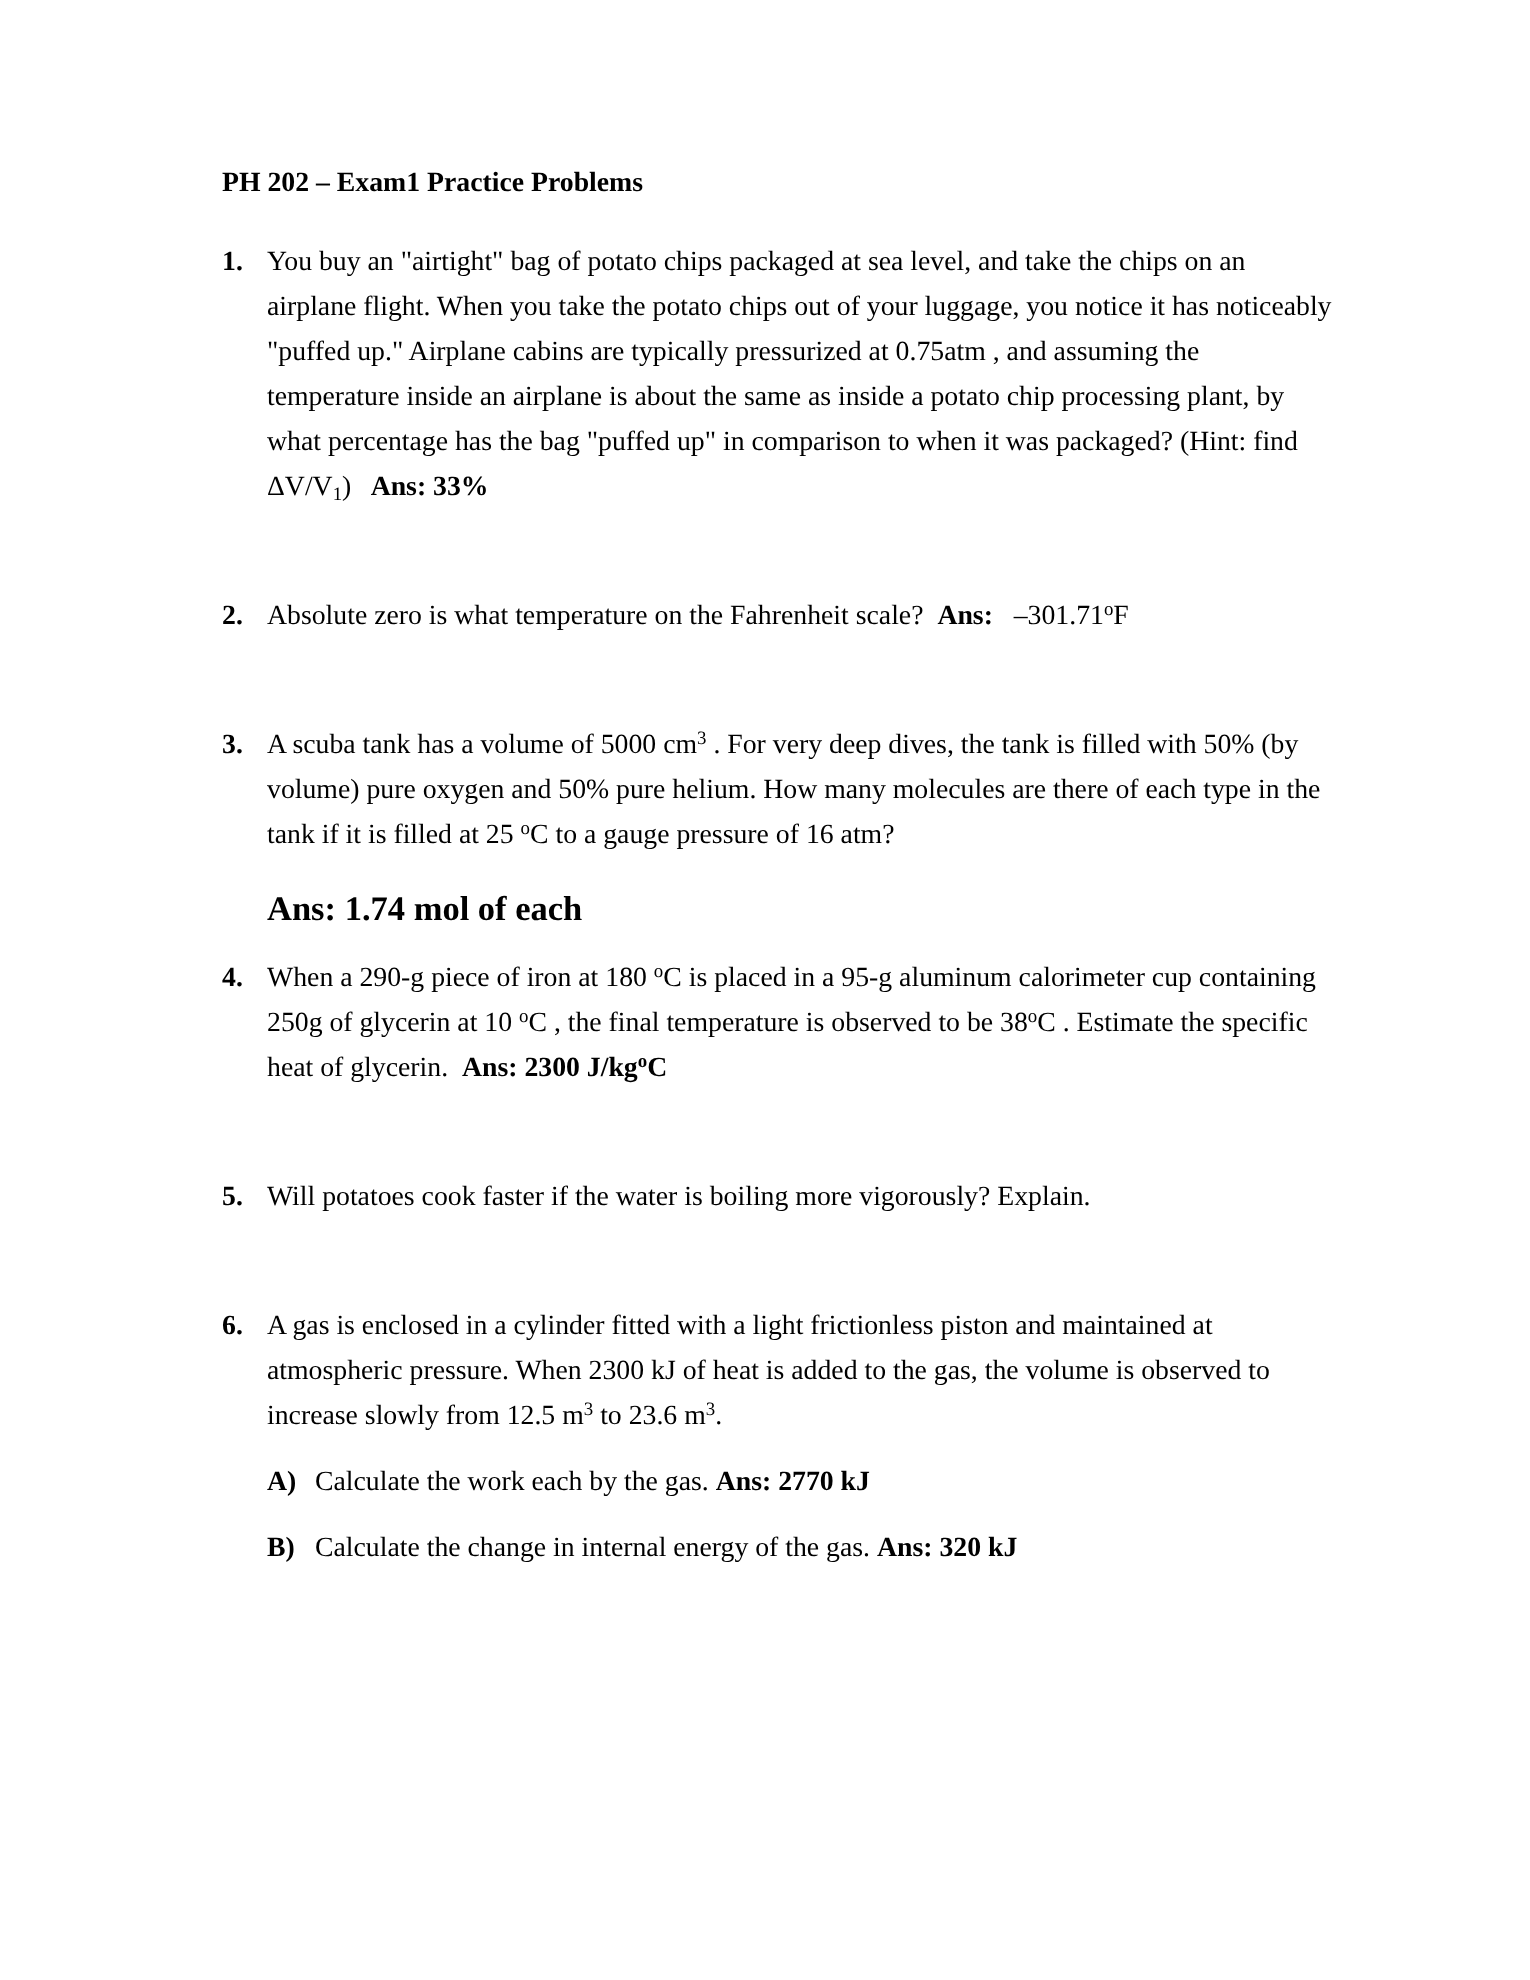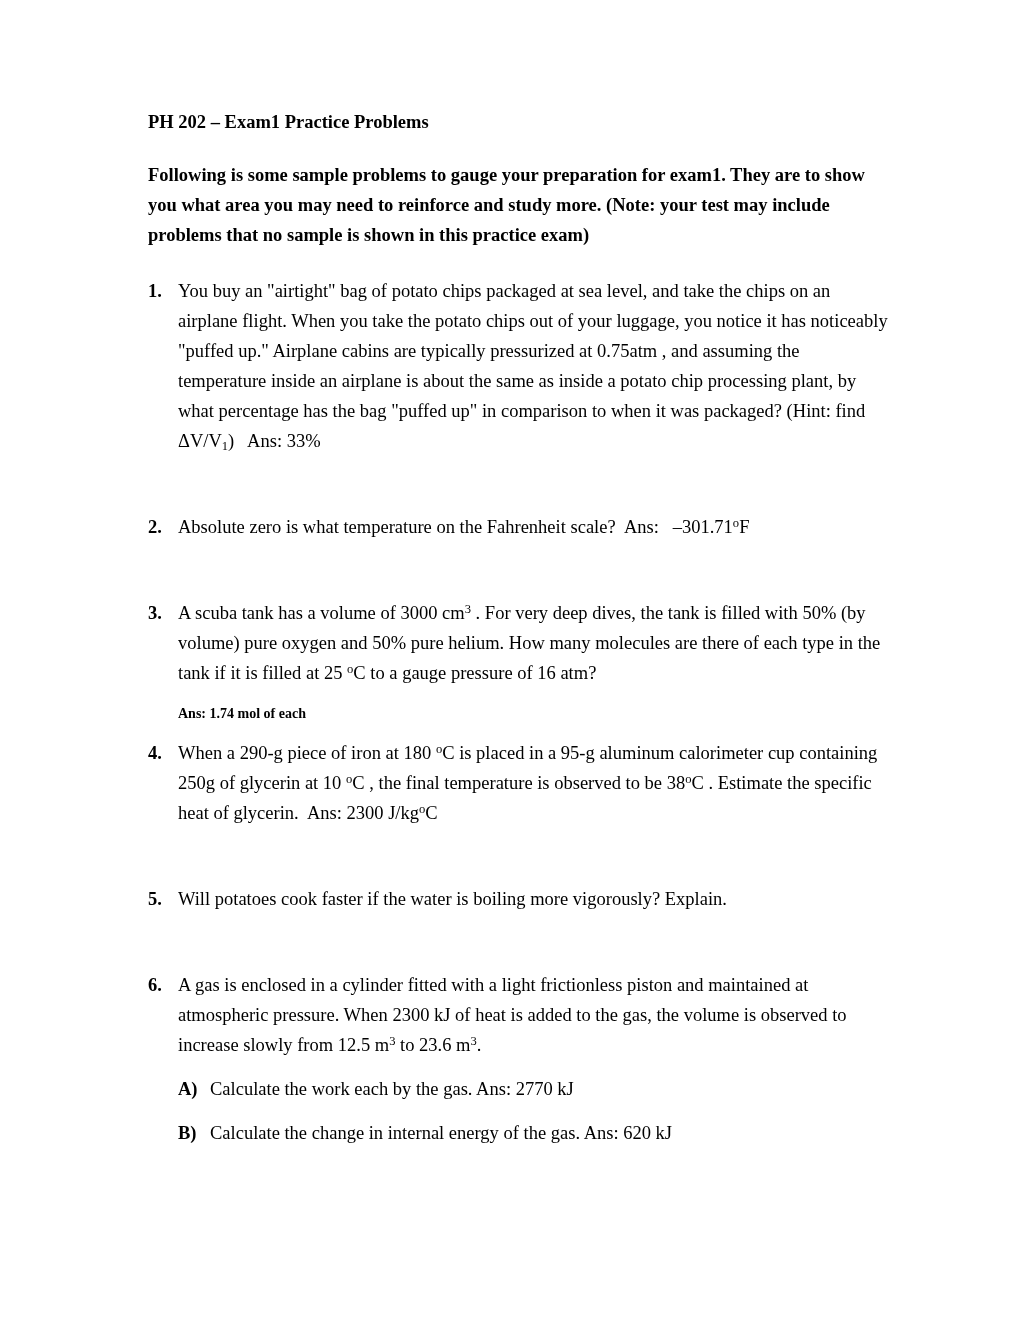--- a/index.html
+++ b/index.html
@@ -46,27 +46,27 @@
     text-align: left;
   }
   .body-col {
     flex: 1 1 auto;
     max-width: 712px;
   }
   .q-text {
     margin: 0;
   }
   .ans-inline {
-    font-weight: normal;
+    font-weight: bold;
   }
   .ans-block {
     font-weight: bold;
     margin: 0;
     padding-left: 30px;
-    font-size: 14px;
+    font-size: 23px;
     line-height: 1.62;
   }
   .sub {
     display: flex;
     align-items: flex-start;
     font-size: 18.5px;
     line-height: 1.62;
     padding-left: 30px;
   }
   .sub-label {
@@ -81,21 +81,20 @@
   sub { font-size: 0.68em; vertical-align: baseline; position: relative; bottom: -0.28em; }
   sup { font-size: 0.68em; vertical-align: baseline; position: relative; top: -0.48em; }
 </style>
 </head>
 <body>
 
 <div class="page">
 
   <h1 class="doc-title">PH 202 – Exam1 Practice Problems</h1>
 
-  <p class="intro">Following is some sample problems to gauge your preparation for exam1. They are to show you what area you may need to reinforce and study more. (Note: your test may include problems that no sample is shown in this practice exam)</p>
 
   <div class="problem">
     <div class="num">1.</div>
     <div class="body-col">
       <p class="q-text"><span>You buy an "airtight" bag of potato chips packaged at sea level, and take the chips on an airplane flight. When you take the potato chips out of your luggage, you notice it has noticeably "puffed up." Airplane cabins are typically pressurized at 0.75atm , and assuming the temperature inside an airplane is about the same as inside a potato chip processing plant, by what percentage has the bag "puffed up" in comparison to when it was packaged? (Hint: find </span><span>ΔV/V</span><sub>1</sub><span>)</span><span class="ans-inline">&nbsp;&nbsp; <span>Ans:  33%</span></span></p>
     </div>
   </div>
 
   <div class="gap-lg"></div>
 
@@ -104,21 +103,21 @@
     <div class="body-col">
       <p class="q-text"><span>Absolute zero is what temperature on the Fahrenheit scale?</span>&nbsp; <span class="ans-inline">Ans:</span>&nbsp;&nbsp; <span>–301.71</span><sup>o</sup><span>F</span></p>
     </div>
   </div>
 
   <div class="gap-lg"></div>
 
   <div class="problem">
     <div class="num">3.</div>
     <div class="body-col">
-      <p class="q-text"><span>A scuba tank has a volume of 3000 cm</span><sup>3</sup><span> . For very deep dives, the tank is filled with 50% (by volume) pure oxygen and 50% pure helium. How many molecules are there of each type in the tank if it is filled at 25 </span><sup>o</sup><span>C to a gauge pressure of 16 atm?</span></p>
+      <p class="q-text"><span>A scuba tank has a volume of 5000 cm</span><sup>3</sup><span> . For very deep dives, the tank is filled with 50% (by volume) pure oxygen and 50% pure helium. How many molecules are there of each type in the tank if it is filled at 25 </span><sup>o</sup><span>C to a gauge pressure of 16 atm?</span></p>
     </div>
   </div>
   <div class="gap-sm"></div>
   <p class="ans-block">Ans: 1.74 mol of each</p>
 
   <div class="gap-sm"></div>
 
   <div class="problem">
     <div class="num">4.</div>
     <div class="body-col">
@@ -148,16 +147,16 @@
 
   <div class="sub">
     <div class="sub-label">A)</div>
     <div class="sub-text"><span>Calculate the work each by the gas.</span> <span class="ans-inline">Ans:  2770 kJ</span></div>
   </div>
 
   <div class="gap-sm"></div>
 
   <div class="sub">
     <div class="sub-label">B)</div>
-    <div class="sub-text"><span>Calculate the change in internal energy of the gas.</span> <span class="ans-inline">Ans:  620 kJ</span></div>
+    <div class="sub-text"><span>Calculate the change in internal energy of the gas.</span> <span class="ans-inline">Ans:  320 kJ</span></div>
   </div>
 
 </div>
 
 </body></html>

